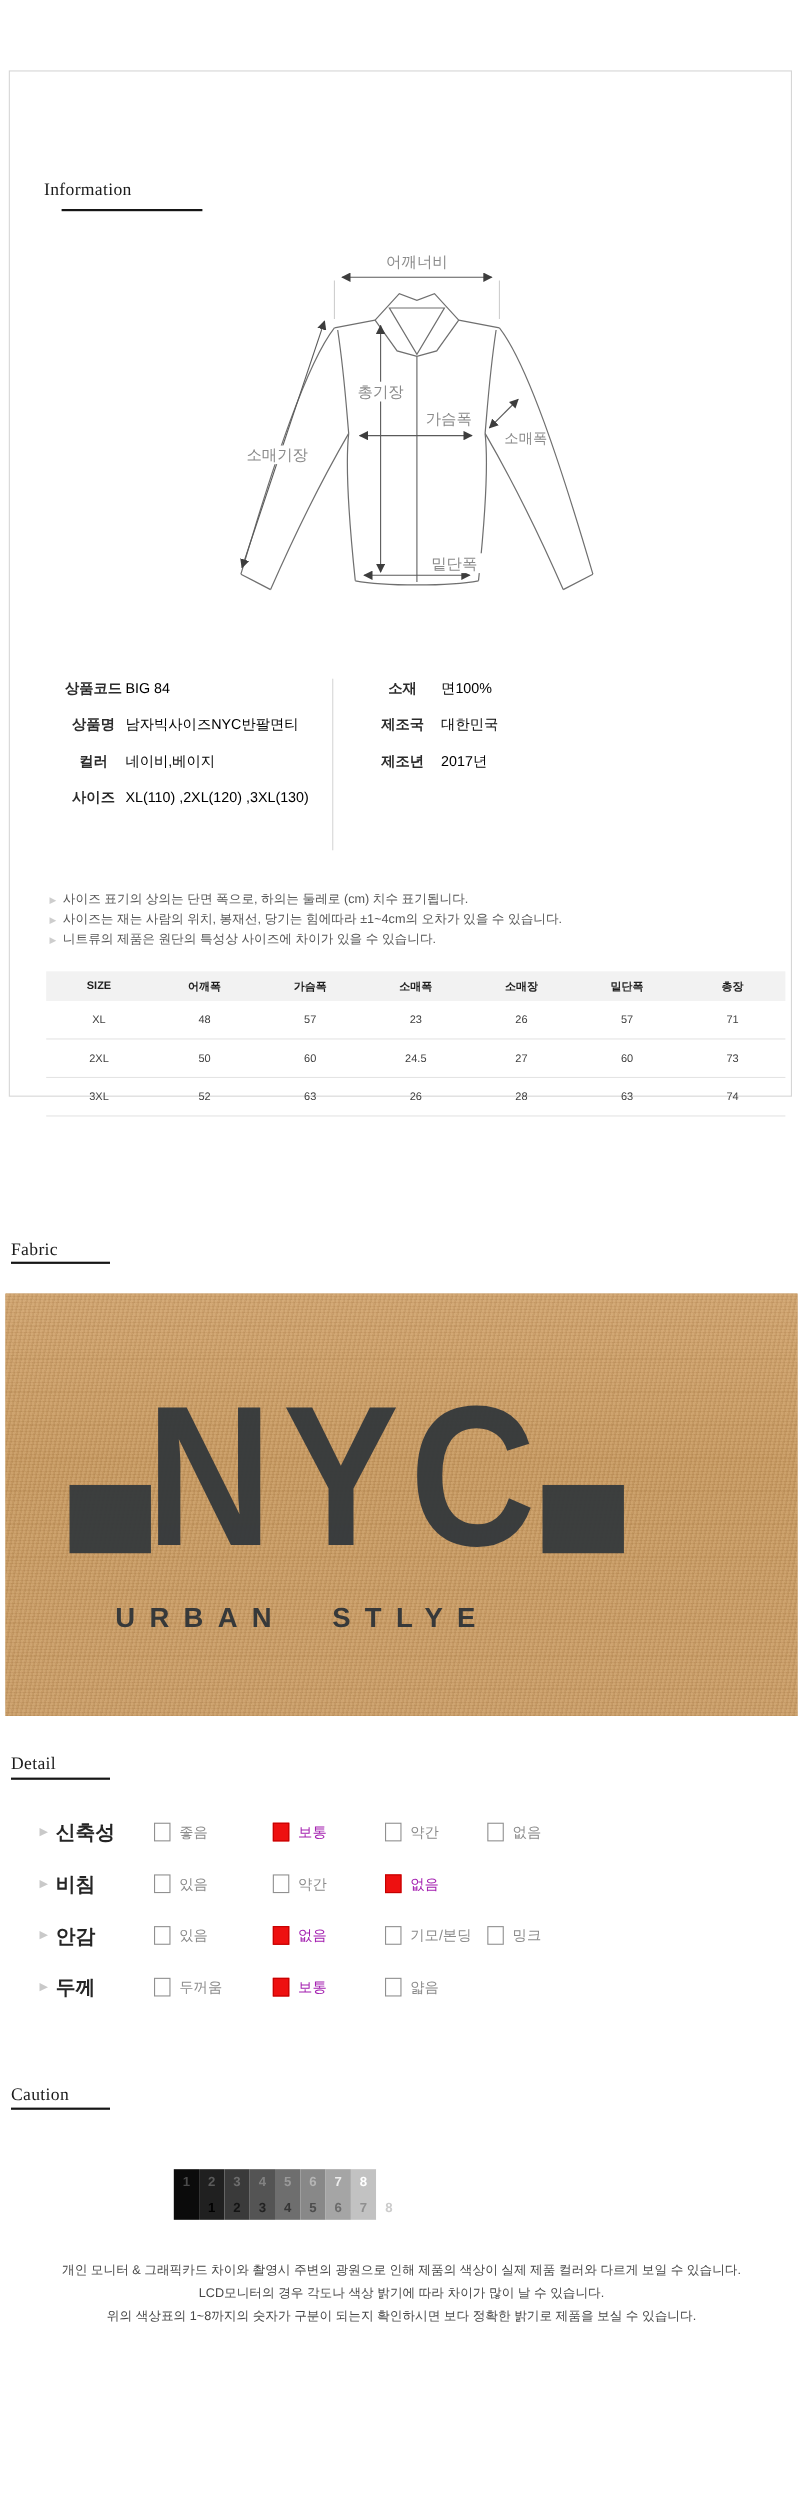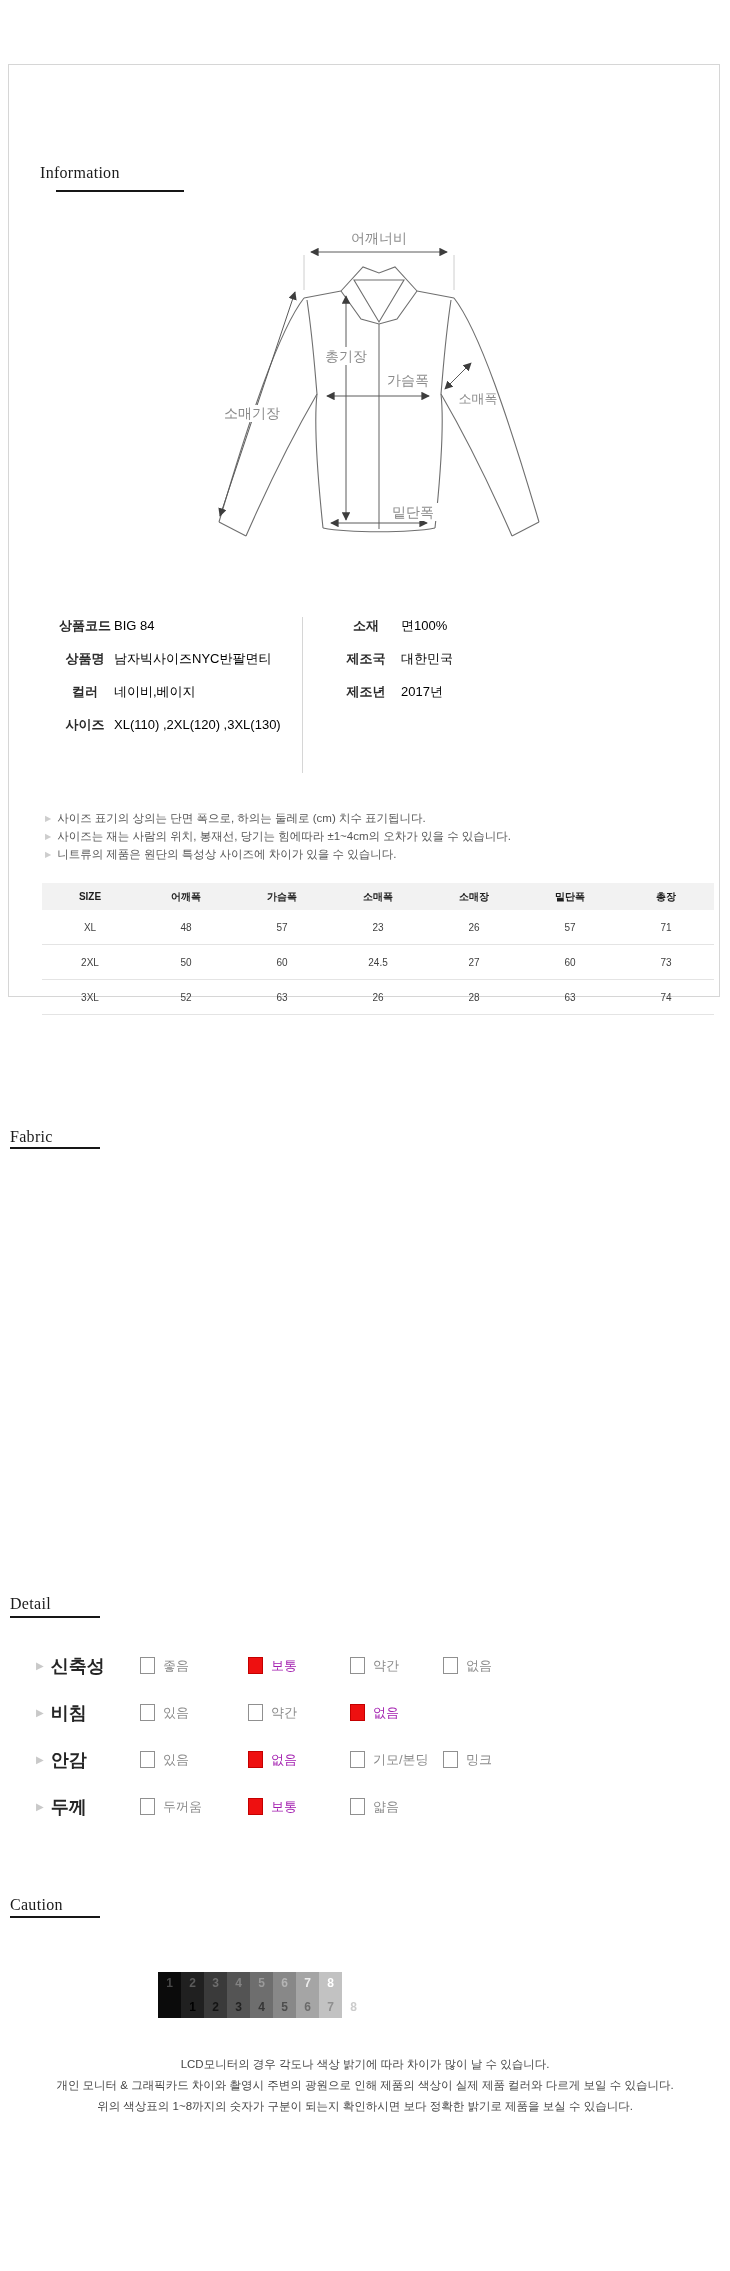--- a/index.html
+++ b/index.html
@@ -221,20 +221,30 @@
           <span class="st-cell">26</span>
           <span class="st-cell">28</span>
           <span class="st-cell">63</span>
           <span class="st-cell">74</span>
         </div>
       </div>
   </div>
 
   <h2 class="sec-title" id="t-fabric">Fabric</h2>
   <div class="title-rule" id="r-fabric"></div>
+  <div class="fabric-image">
+    <div class="print-wrap">
+      <div class="nyc-row">
+        <span class="stencil-bar bar-left"></span>
+        <span class="nyc-letters">NYC</span>
+        <span class="stencil-bar bar-right"></span>
+      </div>
+      <div class="urban-text">URBAN STLYE</div>
+    </div>
+  </div>
 
   <h2 class="sec-title" id="t-detail">Detail</h2>
   <div class="title-rule" id="r-detail"></div>
   <div id="detail-rows">
       <div class="detail-row">
         <div>
           <span class="detail-opt">
             <span class="checkbox"></span>
             <span class="opt-text">좋음</span>
           </span>
@@ -354,18 +364,18 @@
       </div>
       <div class="scale-cell" style="background: rgb(194, 194, 194);">
         <span class="scale-num top" style="color: rgb(255, 255, 255);">8</span>
         <span class="scale-num bottom" style="color: rgb(143, 143, 143);">7</span>
       </div>
       <div class="scale-cell" style="background: rgb(255, 255, 255);">
         <span class="scale-num bottom" style="color: rgb(204, 204, 204);">8</span>
       </div>
     </div>
   <div class="caution-lines" id="caution-lines">
+      <div class="caution-line">개인 모니터 &amp; 그래픽카드 차이와 촬영시 주변의 광원으로 인해 제품의 색상이 실제 제품 컬러와 다르게 보일 수 있습니다.</div>
       <div class="caution-line">LCD모니터의 경우 각도나 색상 밝기에 따라 차이가 많이 날 수 있습니다.</div>
-      <div class="caution-line">개인 모니터 &amp; 그래픽카드 차이와 촬영시 주변의 광원으로 인해 제품의 색상이 실제 제품 컬러와 다르게 보일 수 있습니다.</div>
       <div class="caution-line">위의 색상표의 1~8까지의 숫자가 구분이 되는지 확인하시면 보다 정확한 밝기로 제품을 보실 수 있습니다.</div>
     </div>
 
 </div>
 
 </body></html>

